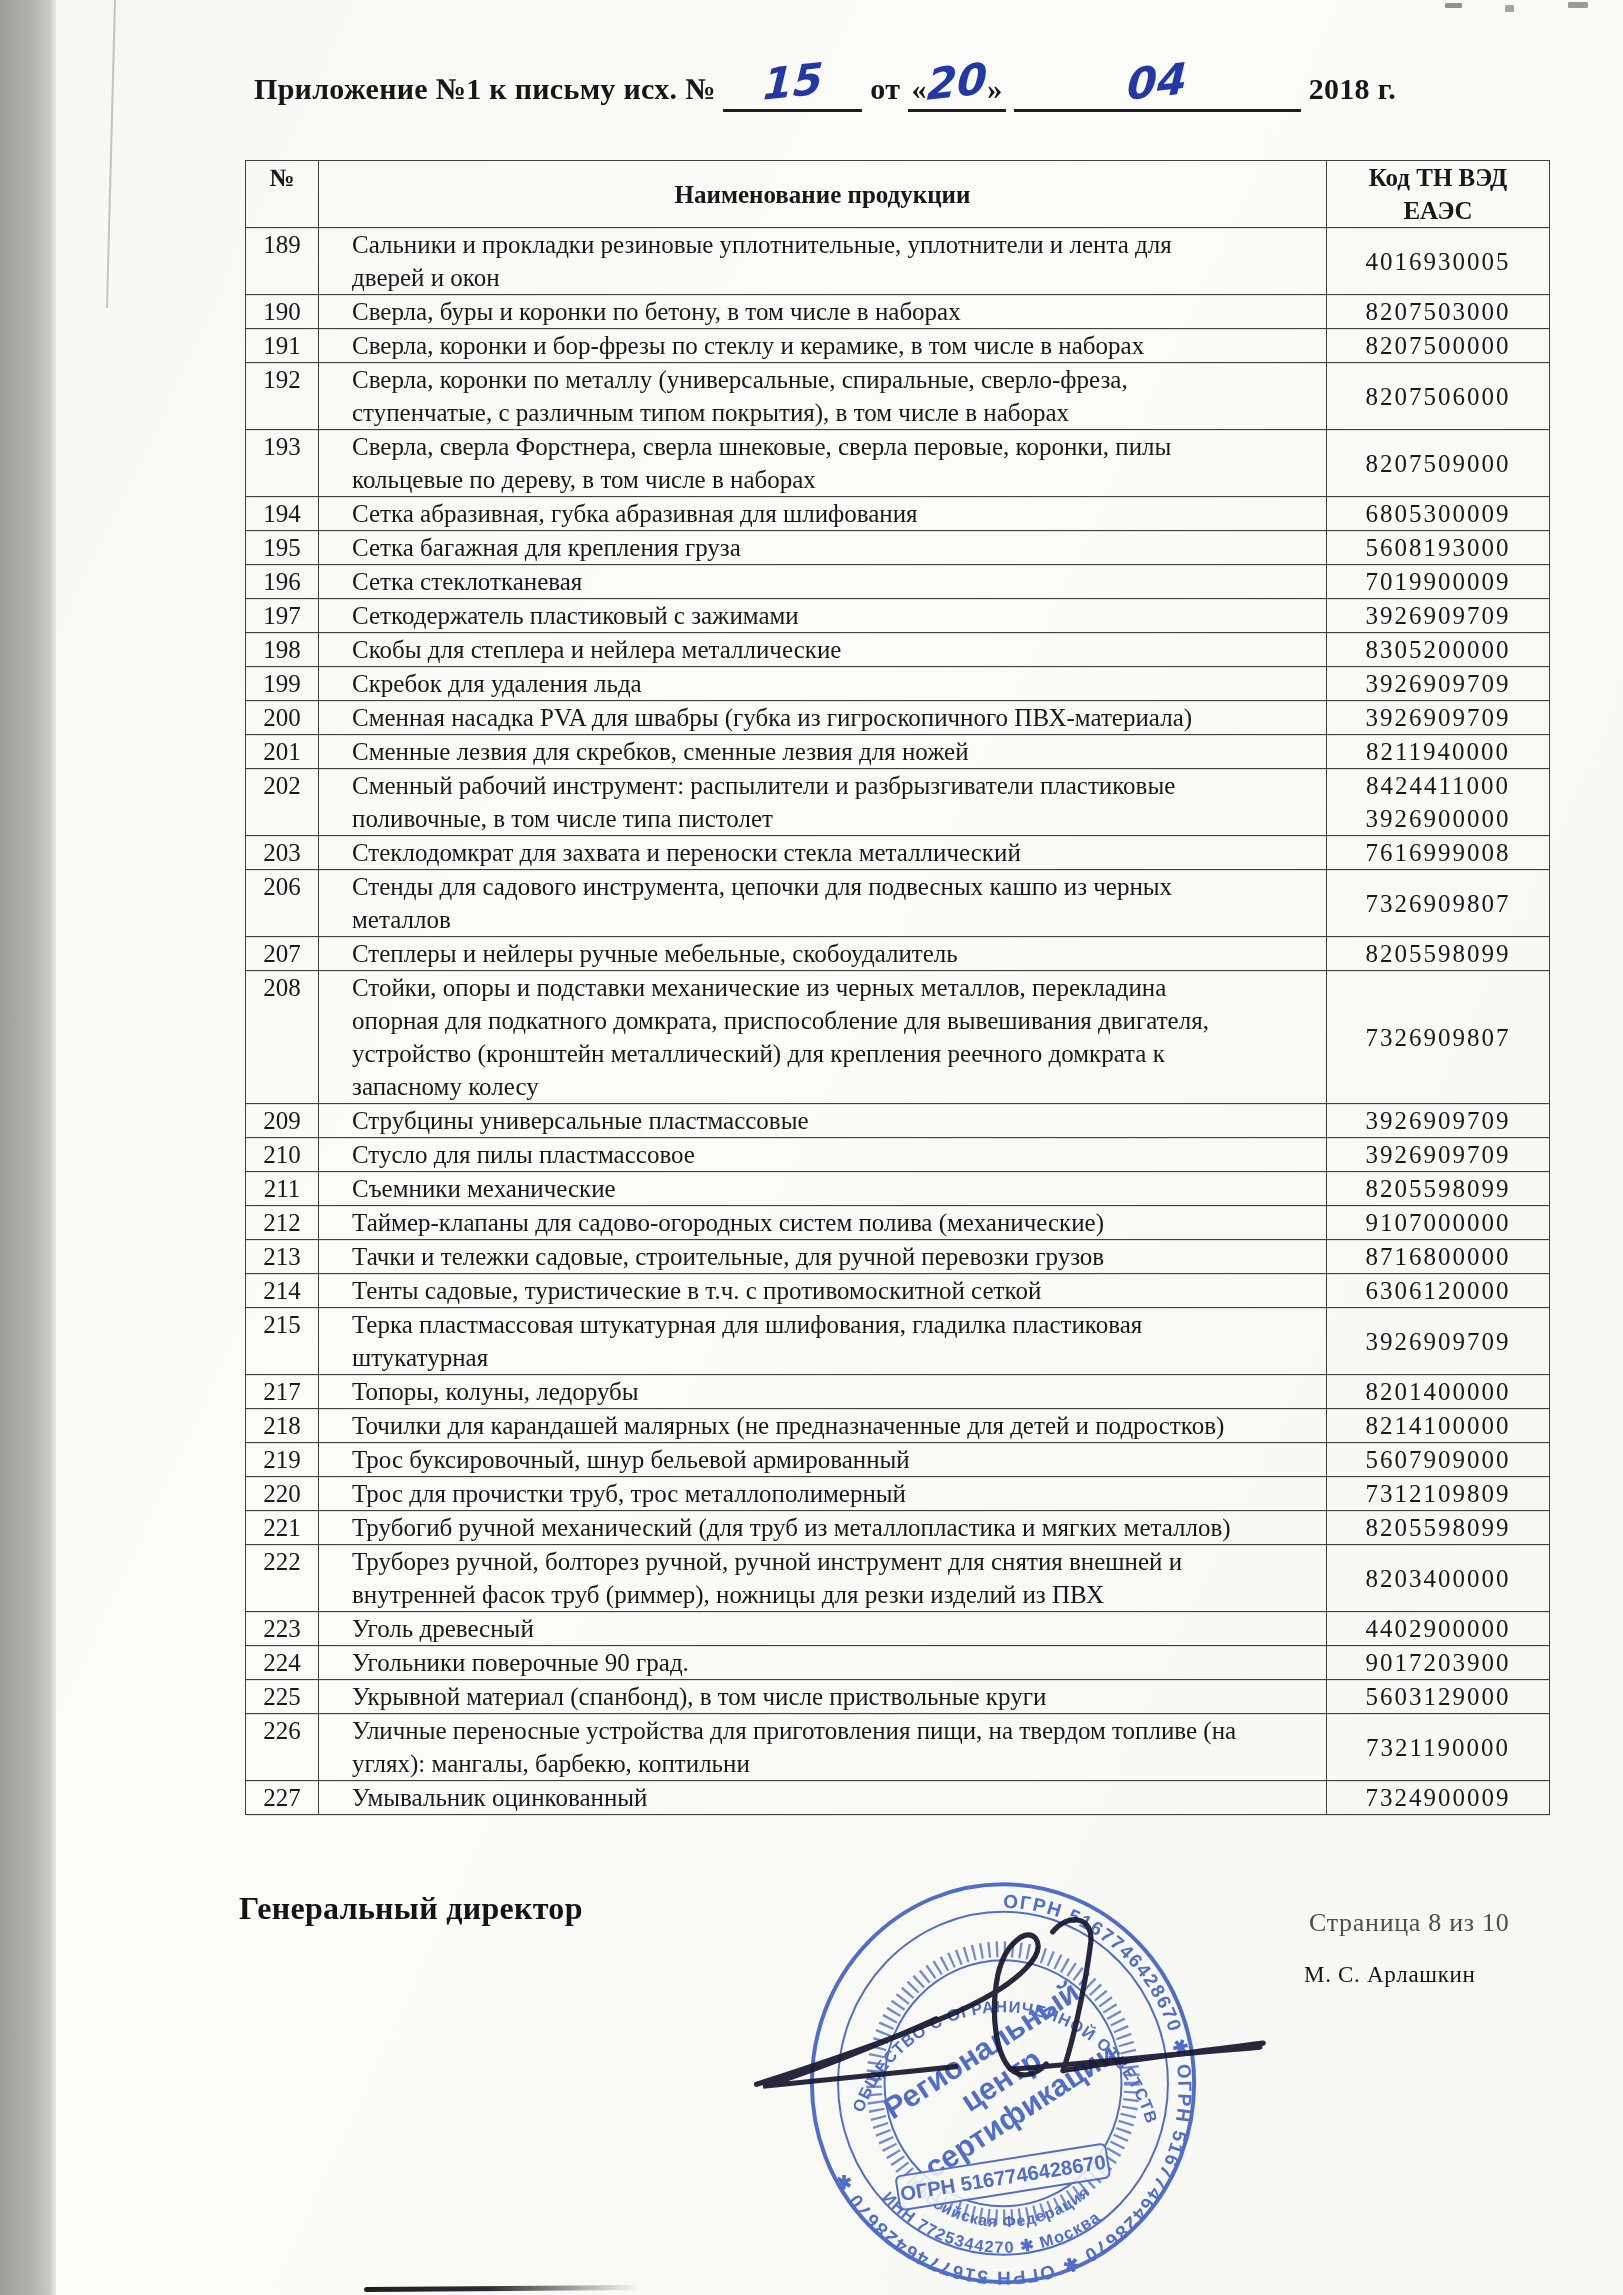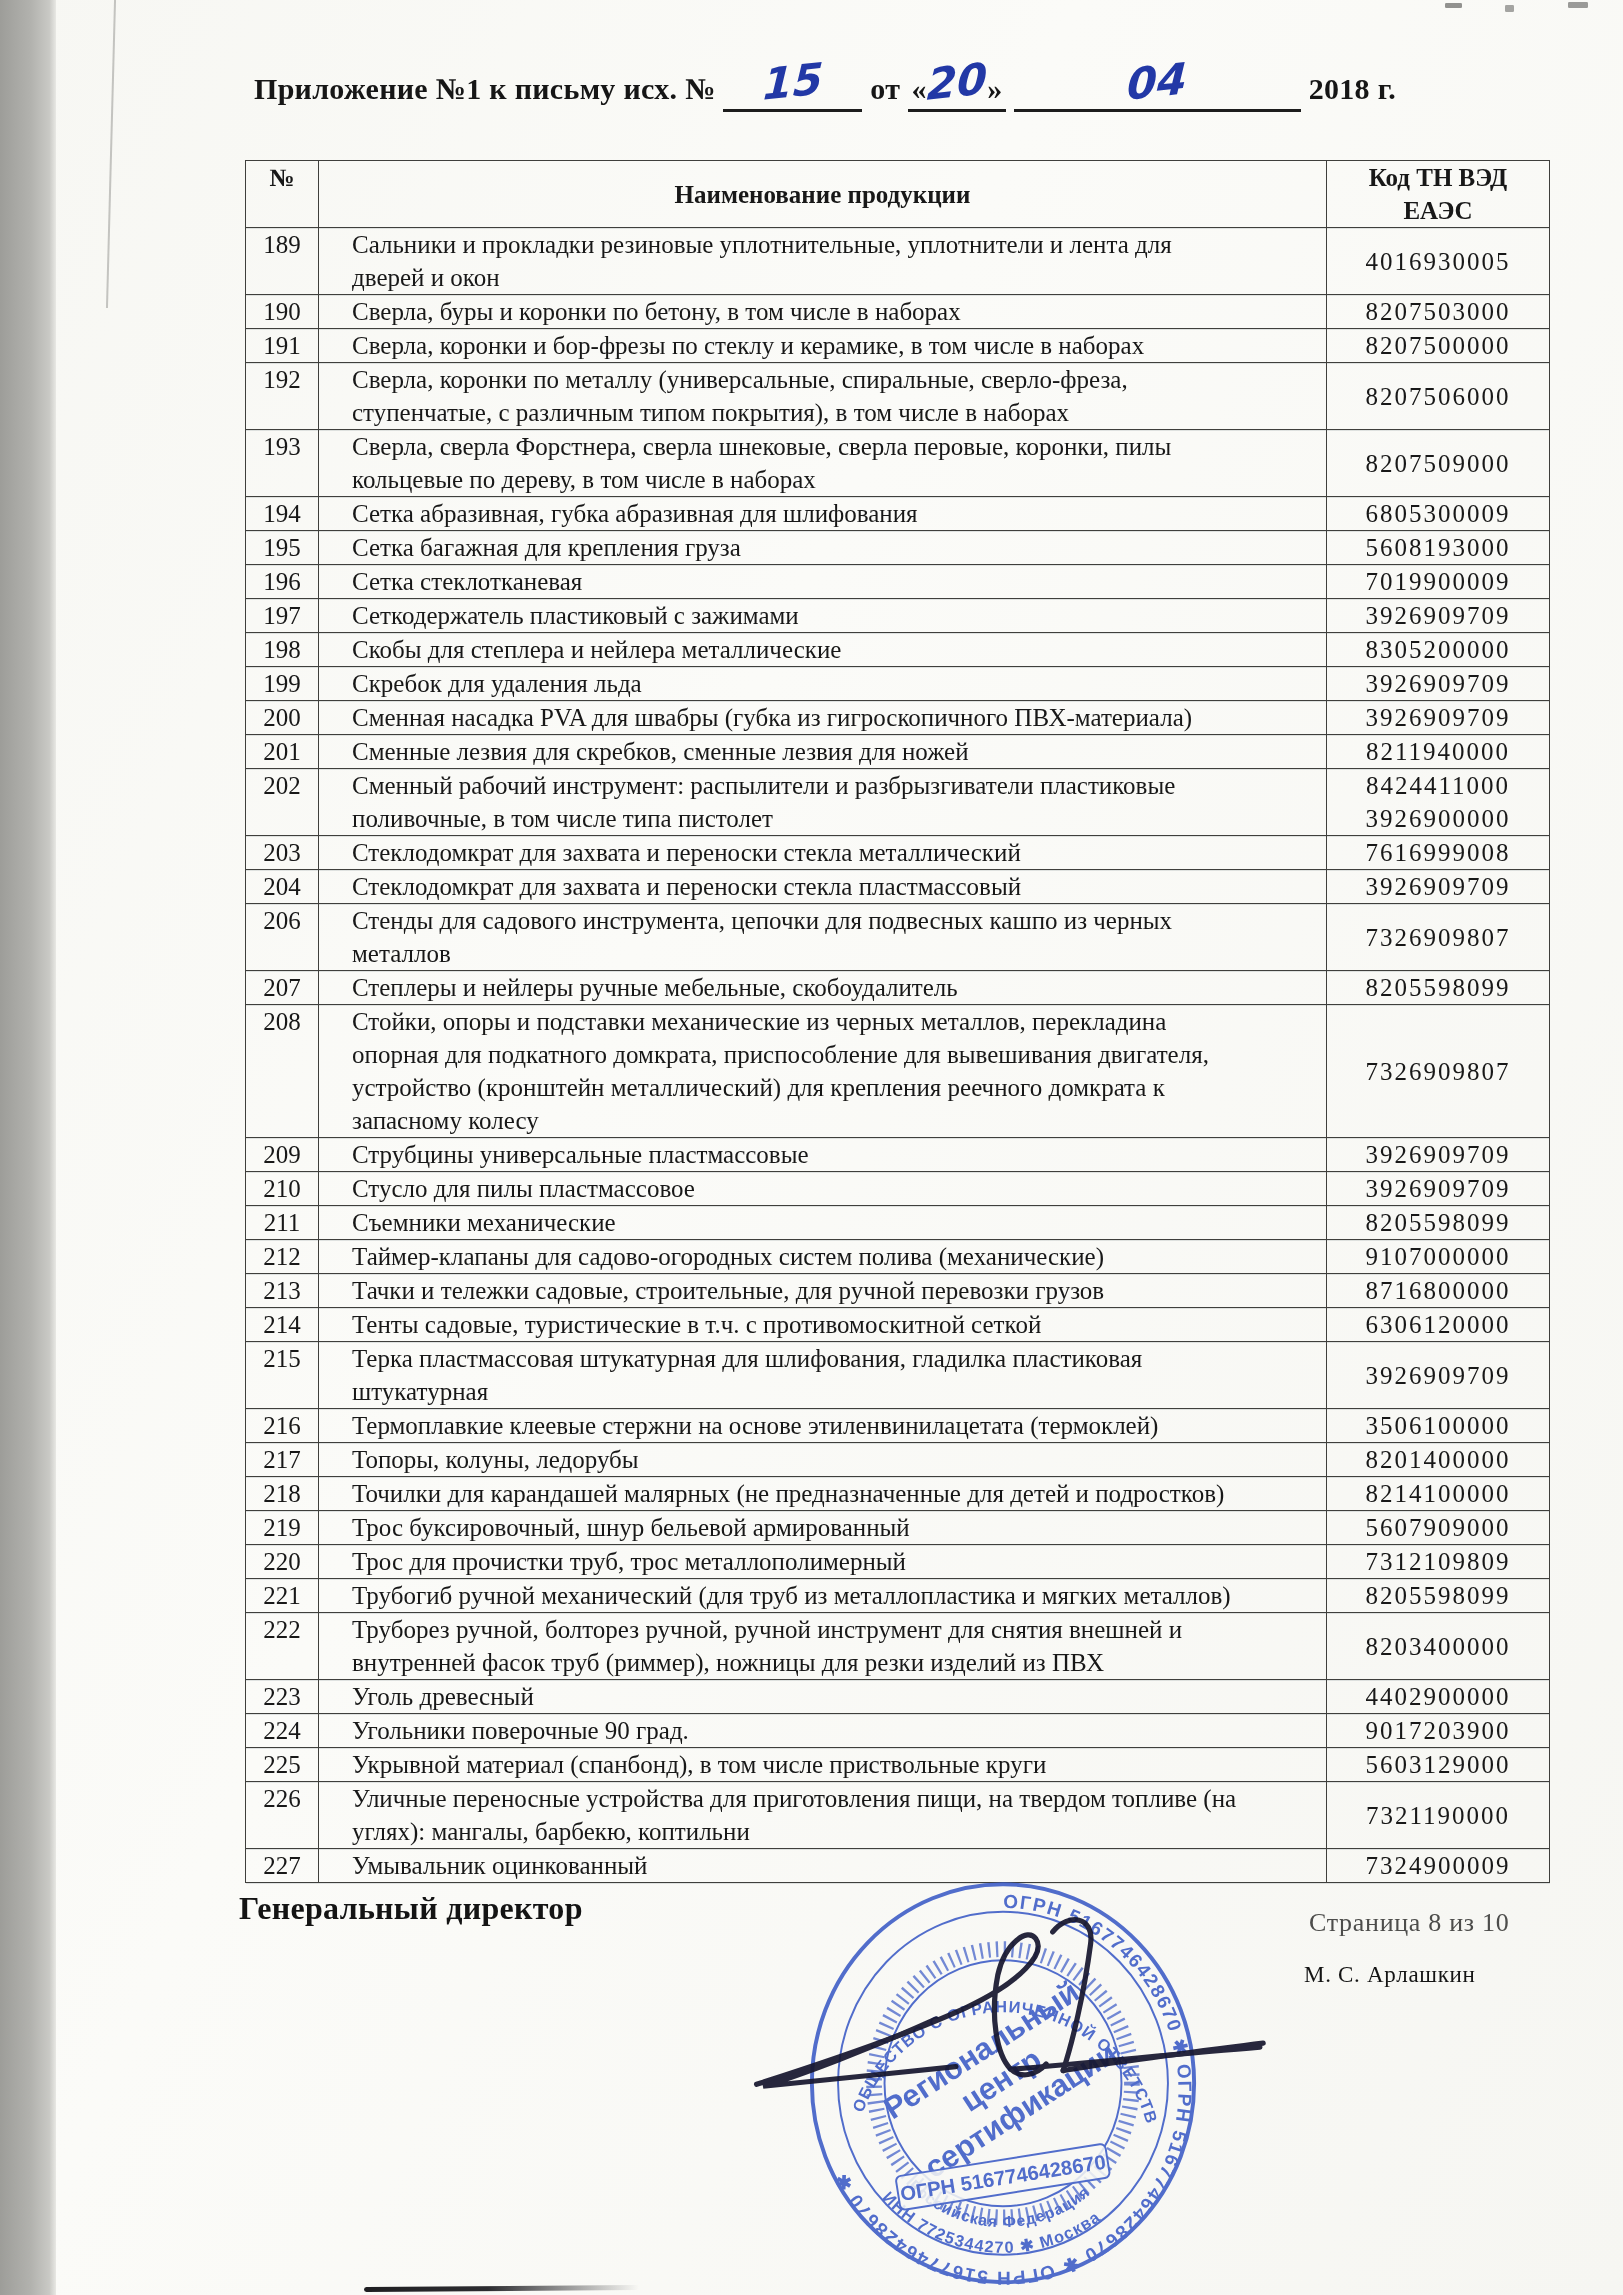--- a/index.html
+++ b/index.html
@@ -259,29 +259,20 @@
         <tr>
           <td class="c-num">203</td>
           <td class="c-name">
             <div>Стеклодомкрат для захвата и переноски стекла металлический</div>
           </td>
           <td class="c-code">
             <div>7616999008</div>
           </td>
         </tr>
         <tr>
-          <td class="c-num">204</td>
-          <td class="c-name">
-            <div>Стеклодомкрат для захвата и переноски стекла пластмассовый</div>
-          </td>
-          <td class="c-code">
-            <div>3926909709</div>
-          </td>
-        </tr>
-        <tr>
           <td class="c-num">206</td>
           <td class="c-name">
             <div>Стенды для садового инструмента, цепочки для подвесных кашпо из черных</div>
             <div>металлов</div>
           </td>
           <td class="c-code">
             <div>7326909807</div>
           </td>
         </tr>
         <tr>
@@ -360,29 +351,20 @@
           </td>
         </tr>
         <tr>
           <td class="c-num">215</td>
           <td class="c-name">
             <div>Терка пластмассовая штукатурная для шлифования, гладилка пластиковая</div>
             <div>штукатурная</div>
           </td>
           <td class="c-code">
             <div>3926909709</div>
-          </td>
-        </tr>
-        <tr>
-          <td class="c-num">216</td>
-          <td class="c-name">
-            <div>Термоплавкие клеевые стержни на основе этиленвинилацетата (термоклей)</div>
-          </td>
-          <td class="c-code">
-            <div>3506100000</div>
           </td>
         </tr>
         <tr>
           <td class="c-num">217</td>
           <td class="c-name">
             <div>Топоры, колуны, ледорубы</div>
           </td>
           <td class="c-code">
             <div>8201400000</div>
           </td>

